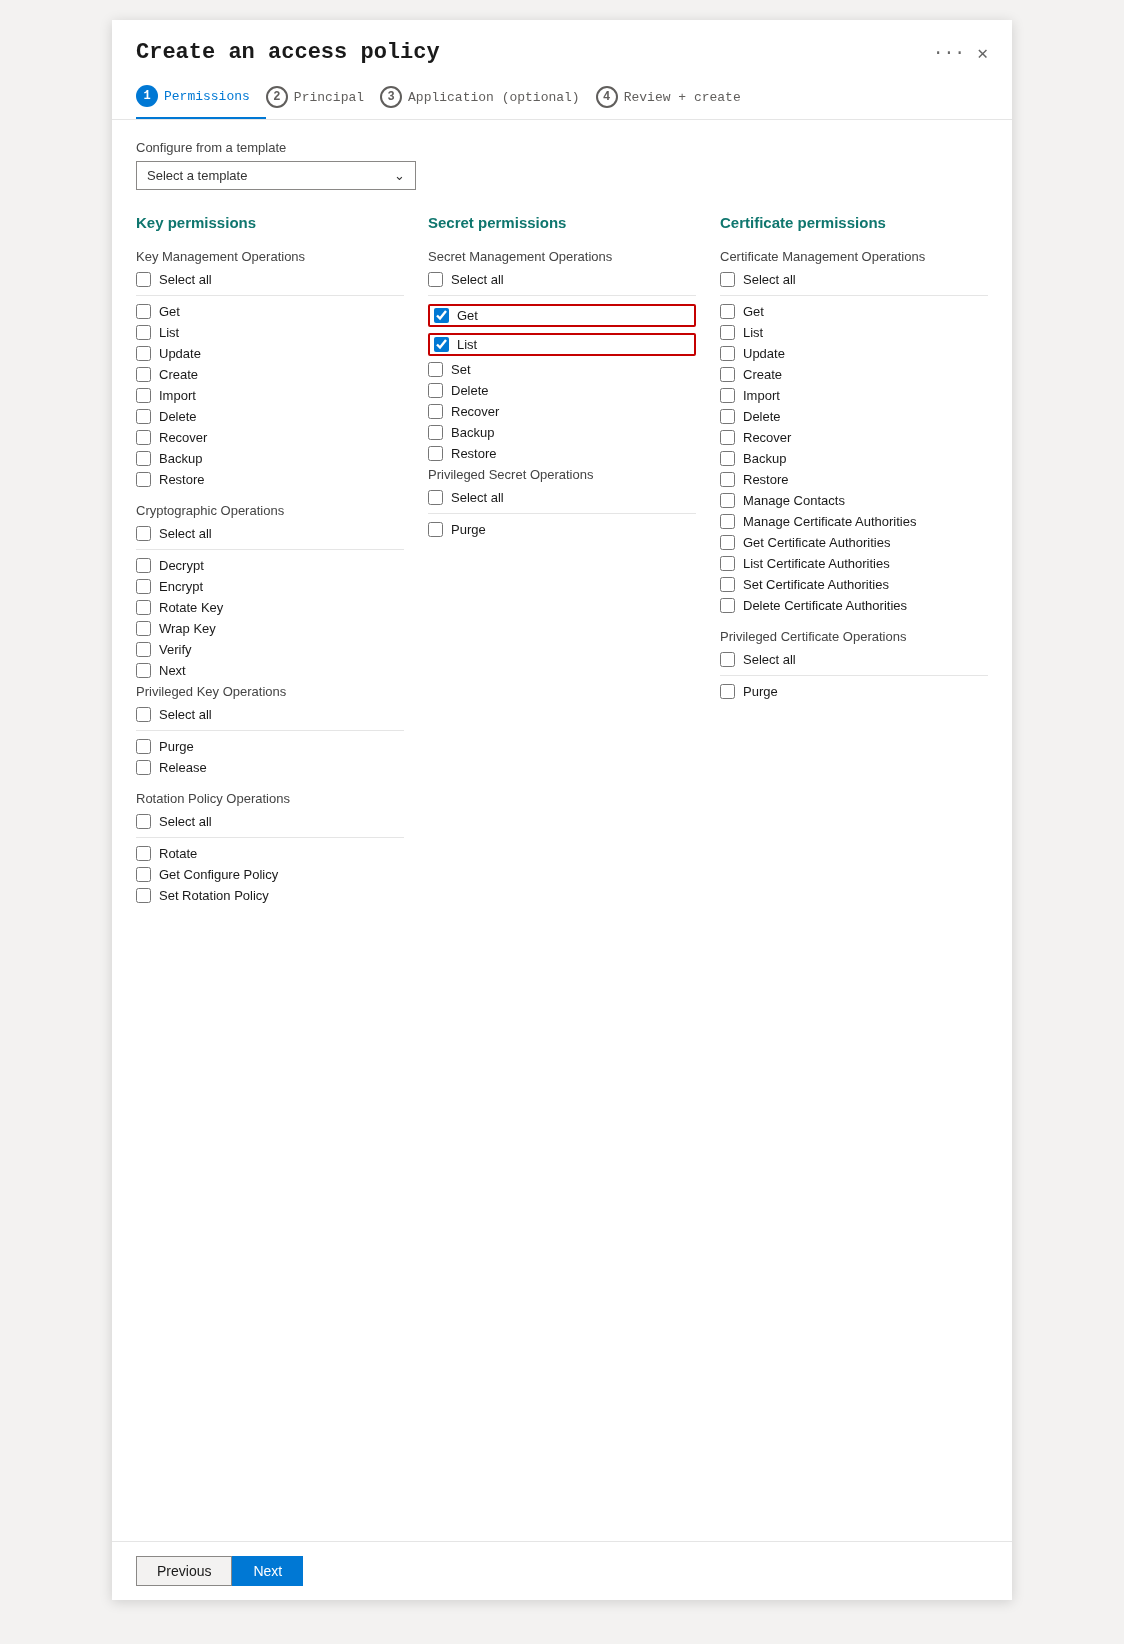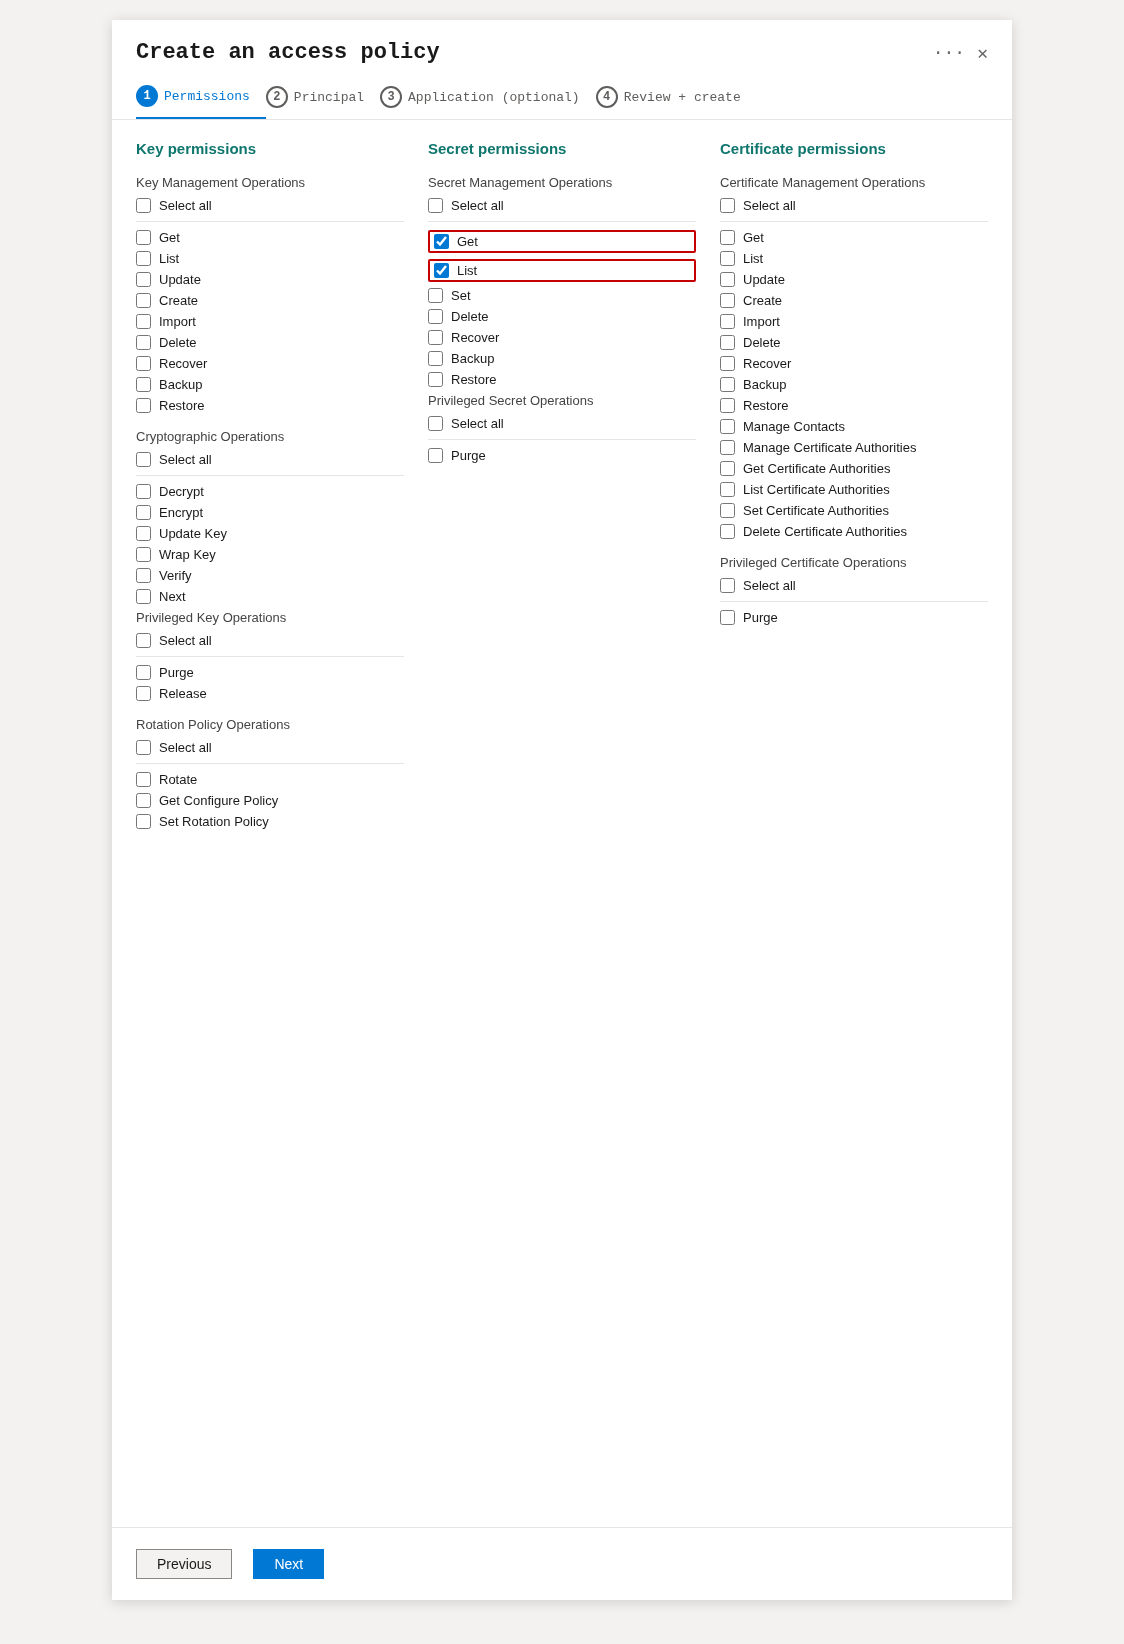--- a/index.html
+++ b/index.html
@@ -165,24 +165,24 @@
     }
     .perm-item.checked-highlight input[type="checkbox"] {
       accent-color: #0078d4;
     }
     .divider {
       border: none;
       border-top: 1px solid #e5e5e5;
       margin: 8px 0;
     }
     .dialog-footer {
-      padding: 21px 24px;
+      padding: 14px 24px;
       border-top: 1px solid #e5e5e5;
       display: flex;
-      gap: 21px;
+      gap: 0;
       align-items: center;
     }
     .btn {
       padding: 6px 20px;
       font-size: 14px;
       cursor: pointer;
       border: 1px solid #8a8886;
       background: #f3f2f1;
       color: #1a1a1a;
       font-family: 'Segoe UI', Arial, sans-serif;
@@ -219,20 +219,27 @@
         <span class="step-label">Application (optional)</span>
       </div>
       <div class="step">
         <div class="step-number">4</div>
         <span class="step-label">Review + create</span>
       </div>
     </nav>
   </div>
 
   <div class="dialog-body">
+    <div class="template-section">
+      <div class="template-label">Configure from a template</div>
+      <div class="template-select">
+        <span>Select a template</span>
+        <span>⌄</span>
+      </div>
+    </div>
 
     <div class="permissions-grid">
 
       <div class="perm-column">
         <div class="perm-column-header">Key permissions</div>
 
         <div class="perm-section-title">Key Management Operations</div>
         <div class="perm-item">
           <input type="checkbox" style="">
           <span>Select all</span>
@@ -284,21 +291,21 @@
         <div class="perm-item">
           <input type="checkbox" style="">
           <span>Decrypt</span>
         </div>
         <div class="perm-item">
           <input type="checkbox" style="">
           <span>Encrypt</span>
         </div>
         <div class="perm-item">
           <input type="checkbox" style="">
-          <span>Update Key</span>
+          <span>Rotate Key</span>
         </div>
         <div class="perm-item">
           <input type="checkbox" style="">
           <span>Wrap Key</span>
         </div>
         <div class="perm-item">
           <input type="checkbox" style="">
           <span>Verify</span>
         </div>
         <div class="perm-item">

